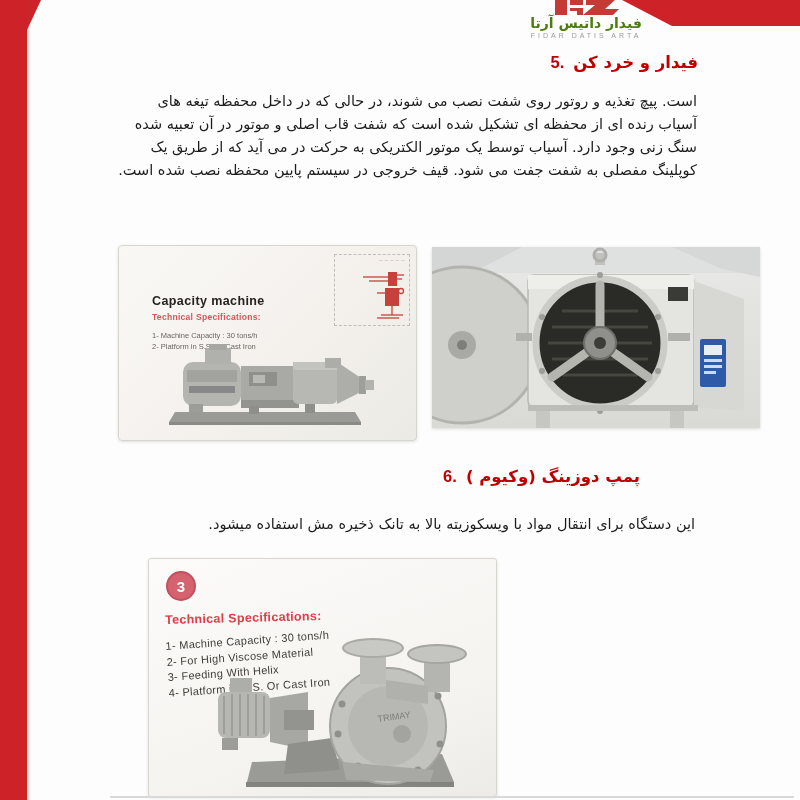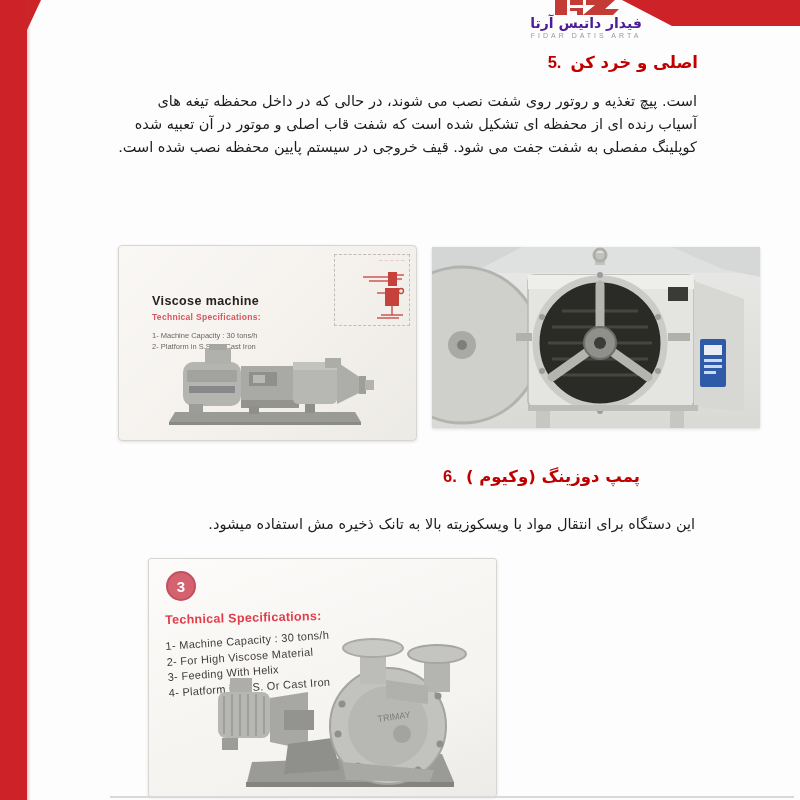--- a/index.html
+++ b/index.html
@@ -32,21 +32,21 @@
   .footer-line{
     position:absolute;left:110px;top:796px;width:684px;height:2px;
     background:#d9d9d9;
   }
   
   .logo{
     position:absolute;left:516px;top:0;width:140px;text-align:center;
   }
   .logo-glyph{display:block;margin:0 auto;}
   .logo-fa{
-    font-size:14px;font-weight:bold;color:#4c1d95;line-height:16px;
+    font-size:14px;font-weight:bold;color:#4d7c0f;line-height:16px;
     direction:rtl;
   }
   .logo-en{
     font-size:7px;color:#9a9a9a;letter-spacing:3px;line-height:10px;
     font-family:"Liberation Sans",sans-serif;
   }
   
   .sec-heading{
     position:absolute;display:flex;gap:9px;align-items:baseline;
     color:#c00000;font-weight:bold;font-size:16.5px;
@@ -145,31 +145,32 @@
     <polygon points="17,0 30,0 30,5 17,5" fill="#c43a35"></polygon>
     <polygon points="17,8 30,8 30,15 24,15 24,11 17,11" fill="#c43a35"></polygon>
     <polygon points="33,0 62,0 52,9 66,9 60,15 30,15 42,5 33,5" fill="#c43a35"></polygon>
   </svg>
   <div class="logo-fa">فیدار داتیس آرتا</div>
   <div class="logo-en">FIDAR DATIS ARTA</div>
 </div>
 
 <div id="heading5" class="sec-heading">
   <span class="num">5.</span>
-  <span class="ttl">اصلی و خرد کن</span>
+  <span class="ttl">فیدار و خرد کن</span>
 </div>
 
 <div id="par5" class="fa-par">
     <div class="fa-line">است. پیچ تغذیه و روتور روی شفت نصب می شوند، در حالی که در داخل محفظه تیغه های</div>
     <div class="fa-line">آسیاب رنده ای از محفظه ای تشکیل شده است که شفت قاب اصلی و موتور در آن تعبیه شده</div>
+    <div class="fa-line">سنگ زنی وجود دارد. آسیاب توسط یک موتور الکتریکی به حرکت در می آید که از طریق یک</div>
     <div class="fa-line">کوپلینگ مفصلی به شفت جفت می شود. قیف خروجی در سیستم پایین محفظه نصب شده است.</div>
   </div>
 
 <div class="crusher-card">
-  <div class="crusher-title">Viscose machine</div>
+  <div class="crusher-title">Capacity machine</div>
   <div class="crusher-sub">Technical Specifications:</div>
   <div class="crusher-specs">
       <div class="spec-line">1- Machine Capacity : 30 tons/h</div>
       <div class="spec-line">2- Platform in S.S. Or Cast Iron</div>
     </div>
 
   <div class="stamp-box">
     <div class="stamp-caption">— — — — —</div>
     <svg width="44" height="52" viewBox="0 0 44 52">
       <g stroke="#c6403c" stroke-width="1.3" fill="none">

